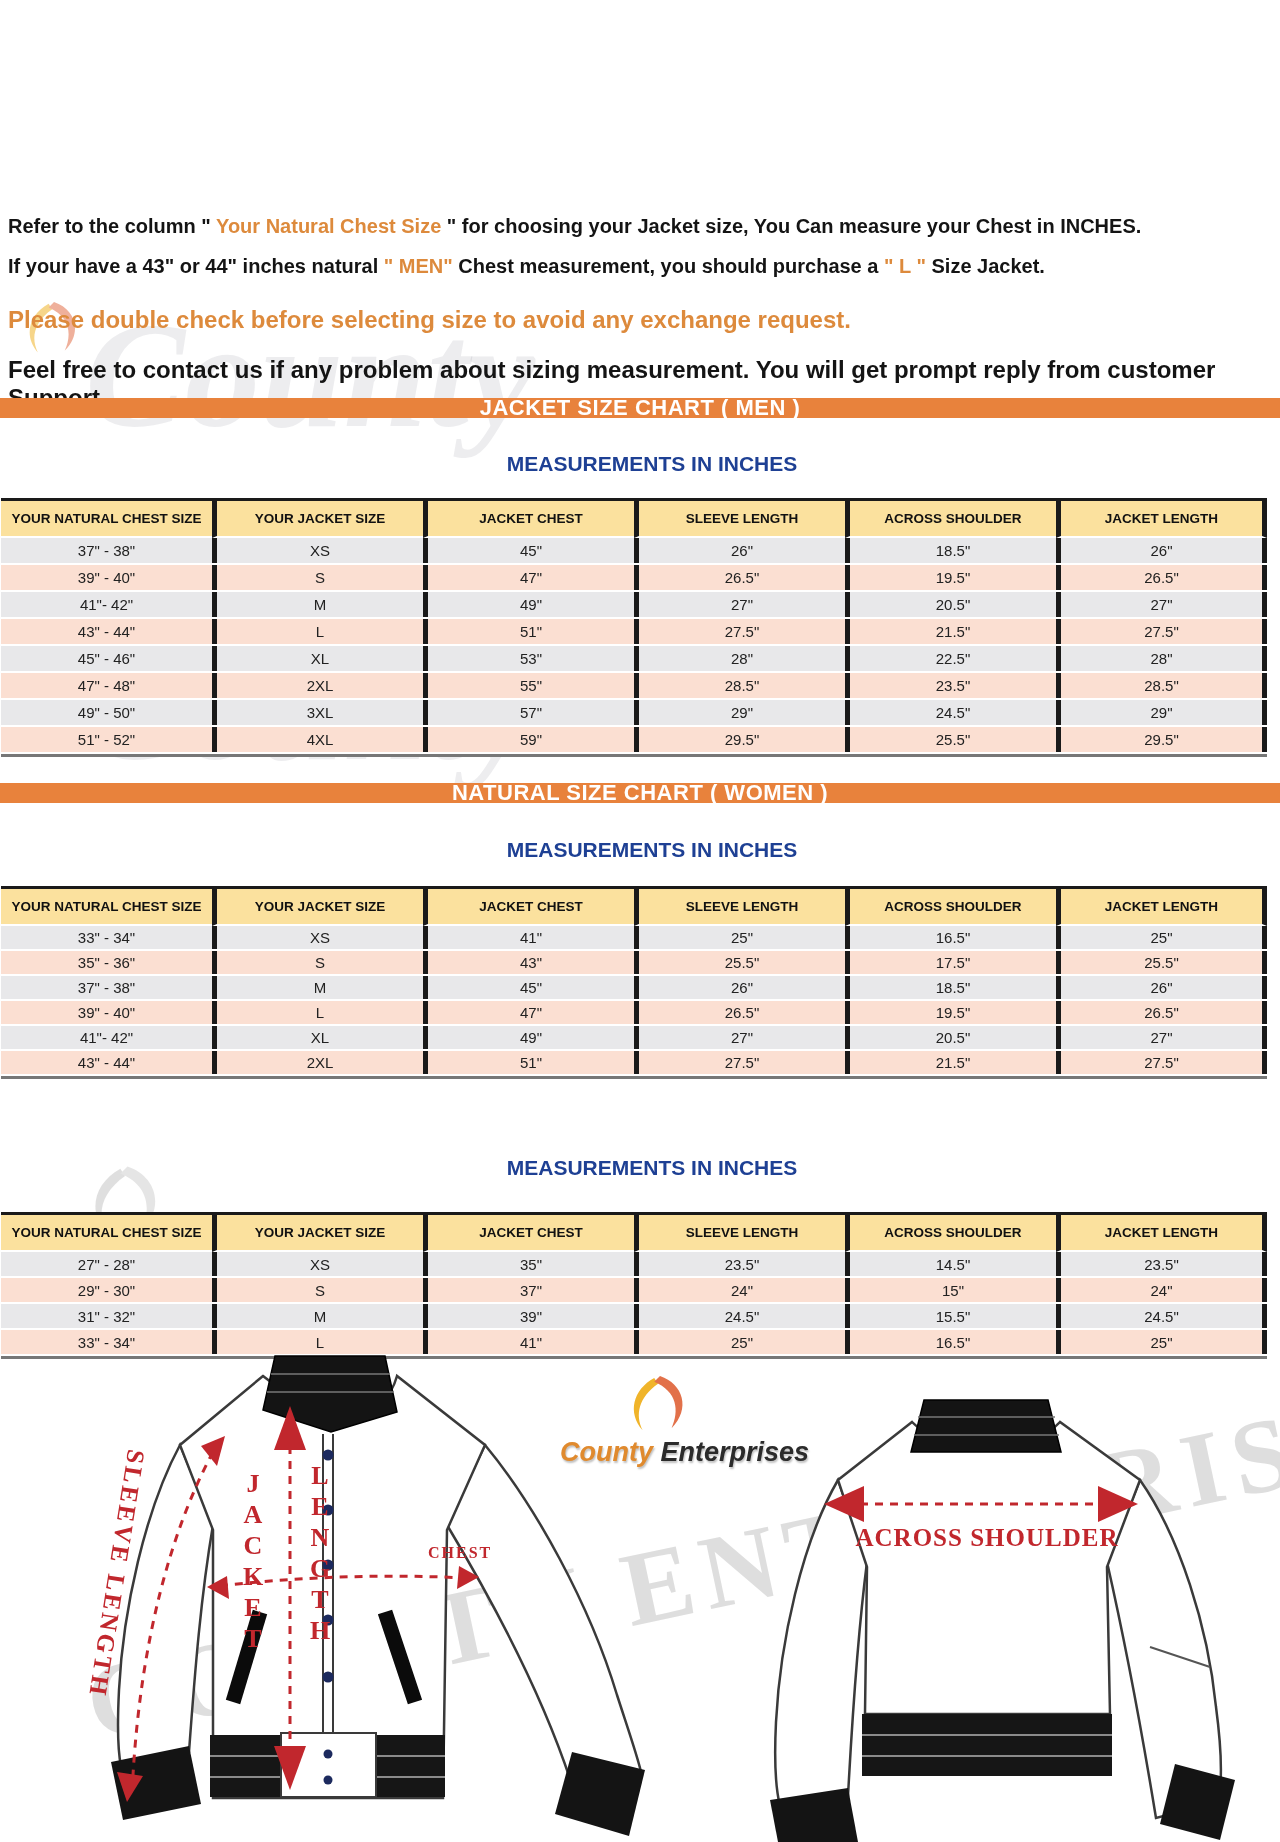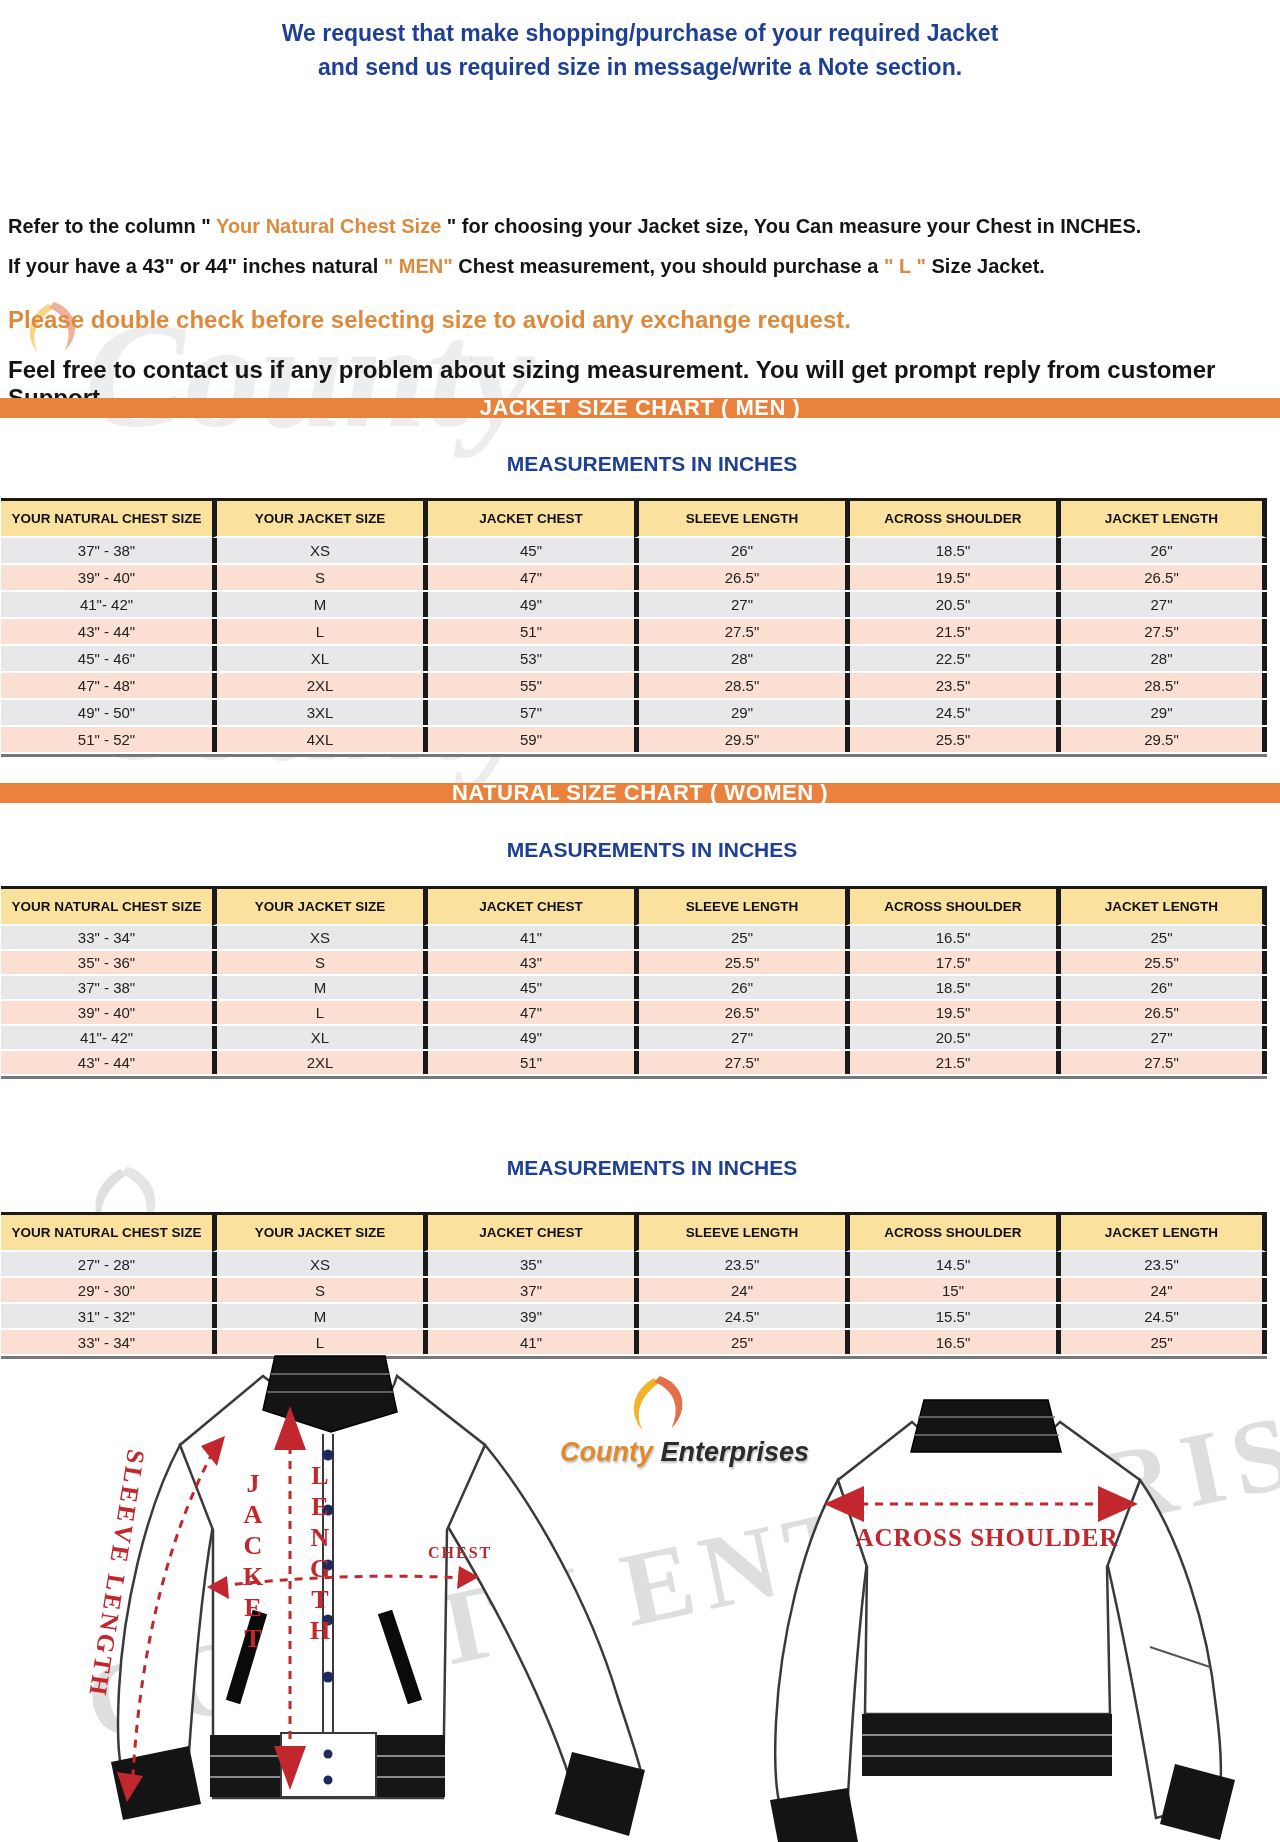--- a/index.html
+++ b/index.html
@@ -91,24 +91,20 @@
   </div>
   <div class="abs wm-county" style="top:893px;left:85px">County</div>
   <div class="abs wm-flame" style="top:1158px;left:80px;opacity:.30;filter:grayscale(1)">
     <svg width="95" height="88" viewBox="0 0 80 60">
         <path d="M34,2 C12,14 6,38 22,56 C14,40 18,22 38,8 Z" fill="#999"></path>
         <path d="M40,0 C64,8 72,34 52,54 C60,36 58,16 34,6 Z" fill="#aaa"></path>
       </svg>
   </div>
   <div class="abs wm-bottom">COUNTY ENTERPRISES</div>
 
-  <div class="abs intro">
-    <div>We request that make shopping/purchase of your required Jacket</div>
-    <div>and send us required size in message/write a Note section.</div>
-  </div>
 
 
   <div class="abs para">
     <div><span class="seg-k">Refer to the column " </span><span class="seg-o">Your Natural Chest Size</span><span class="seg-k"> " for choosing your Jacket size, You Can measure your Chest in INCHES.</span></div>
     <div><span class="seg-k">If your have a 43" or 44"  inches natural </span><span class="seg-o">" MEN"</span><span class="seg-k"> Chest measurement, you should purchase a </span><span class="seg-o">" L "</span><span class="seg-k"> Size Jacket.</span></div>
   </div>
   <div class="abs note note-orange">Please double check before selecting size to avoid any exchange request.</div>
   <div class="abs note note-black">Feel free to contact us if any problem about sizing measurement. You will get prompt reply from customer Support.</div>
 
   <div class="abs band" style="top:398px">JACKET SIZE CHART ( MEN )</div>

